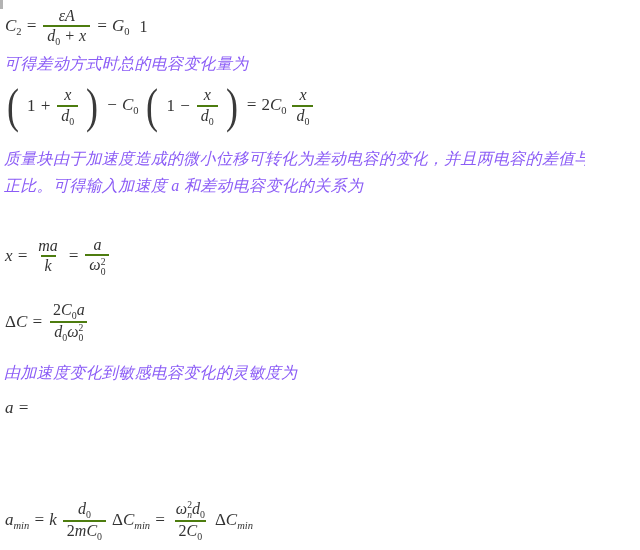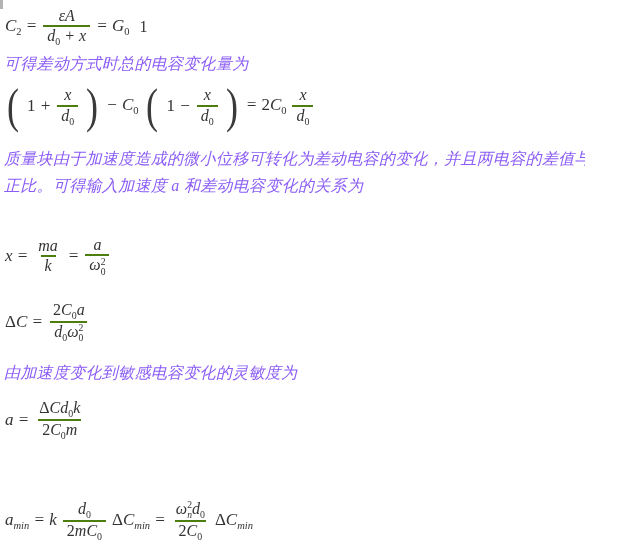--- a/index.html
+++ b/index.html
@@ -154,24 +154,20 @@
             <span><span class="up">2</span></span>
             <span><span class="up">0</span></span>
           </span></span>
     </span>
   </div>
 
   <p class="cjk p3">由加速度变化到敏感电容变化的灵敏度为</p>
 
   <div class="math f-sens">
     <span>a =</span>
-    <span class="frac">
-      <span class="num"><span class="up">Δ</span>Cd<sub><span class="up">0</span></sub>k</span>
-      <span class="den"><span class="up">2</span>C<sub><span class="up">0</span></sub>m</span>
-    </span>
   </div>
 
 
   <div class="math f-amin">
     <span>a<sub>min</sub> = k</span>
     <span class="frac">
       <span class="num">d<sub><span class="up">0</span></sub></span>
       <span class="den"><span class="up">2</span>mC<sub><span class="up">0</span></sub></span>
     </span>
     <span><span class="up">Δ</span>C<sub>min</sub> =</span>

